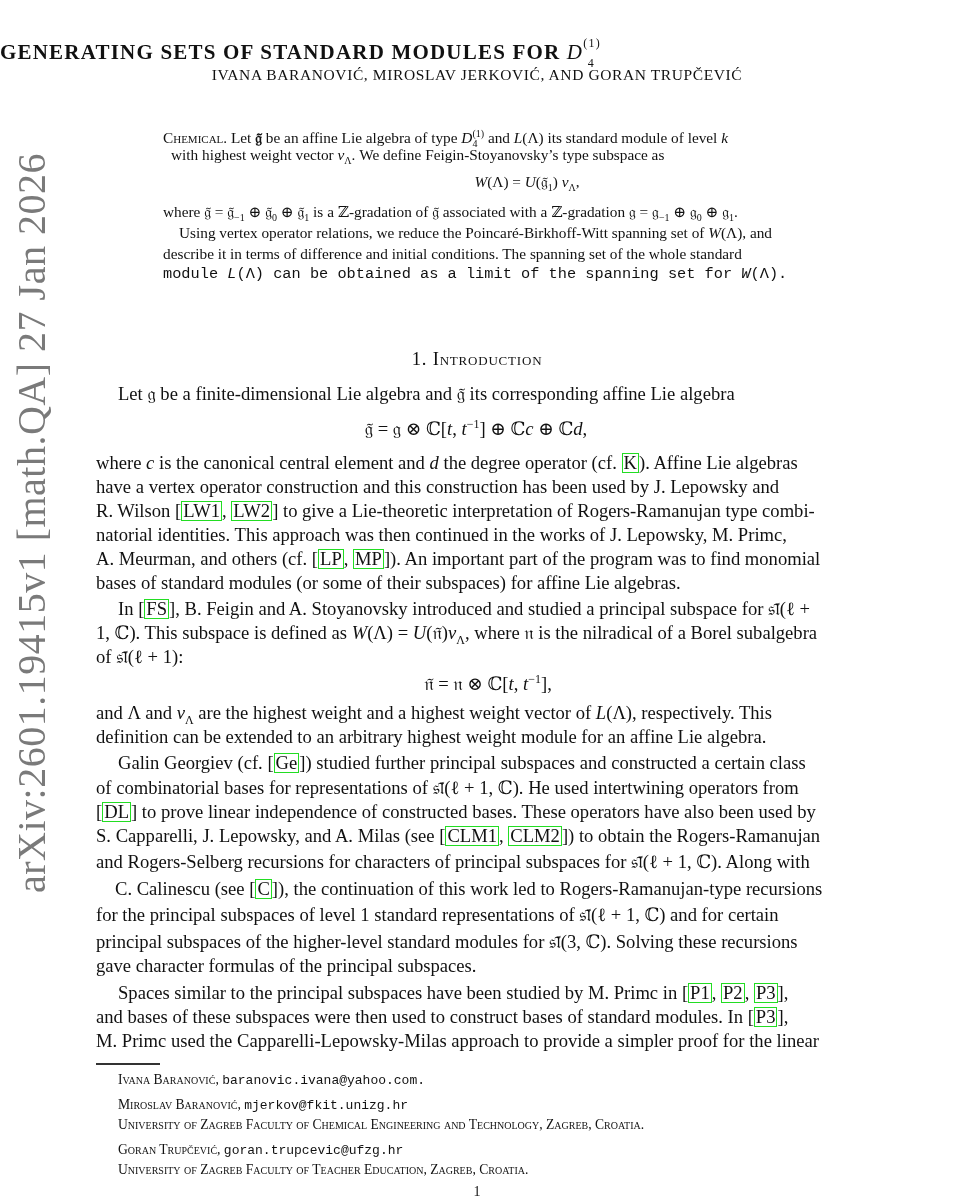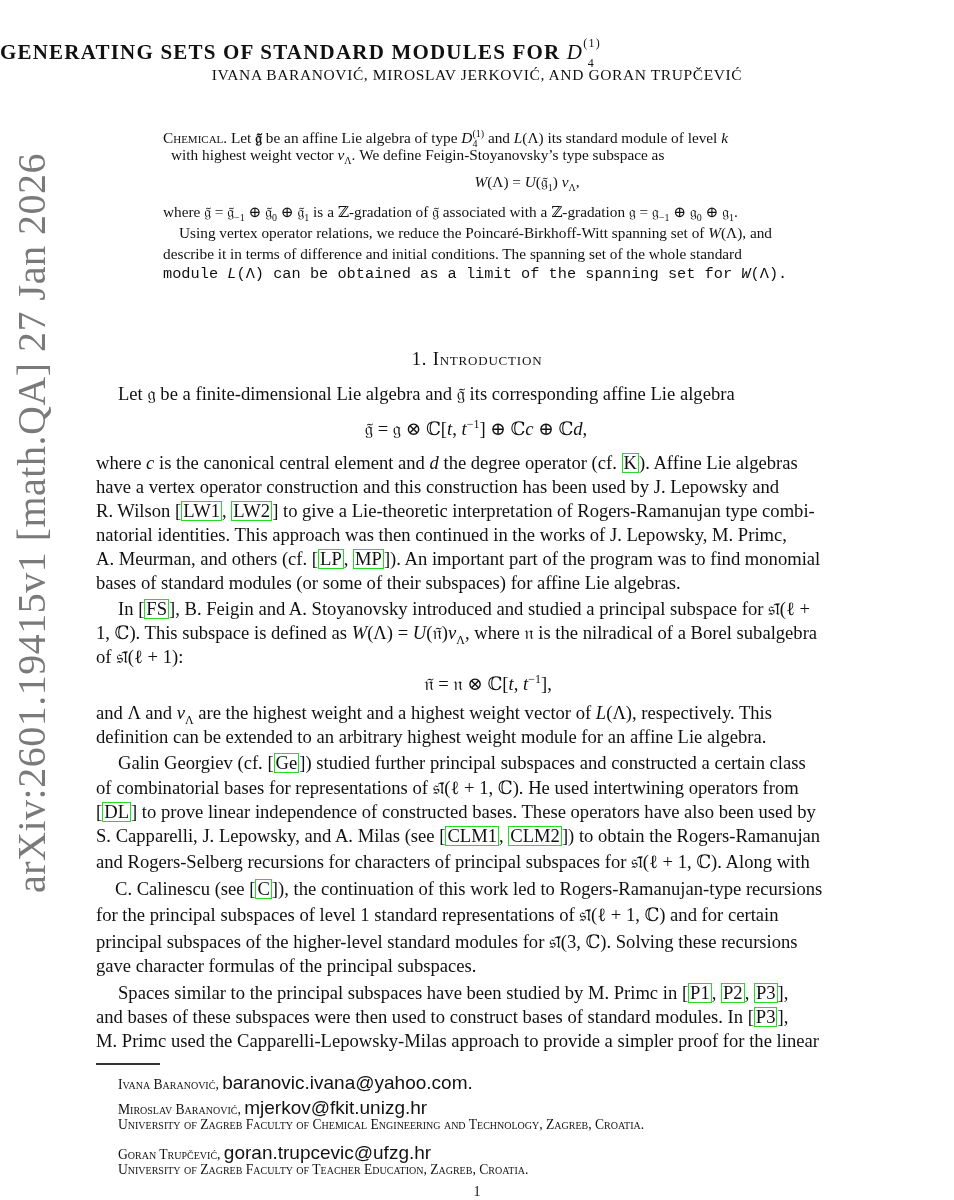--- a/index.html
+++ b/index.html
@@ -18,21 +18,21 @@
   .authors { left:0; width:954px; top:66px; text-align:center; font-size:15.5px; letter-spacing:0.6px; white-space:nowrap; }
   .abstract { left:163px; width:728px; font-size:15.3px; line-height:21px; text-align:justify; }
   .sc { font-variant:small-caps; }
   .line { position:absolute; white-space:nowrap; }
   .body-text { font-size:18.6px; }
   .cite { display:inline-block; border:1.5px solid #22dd22; padding:0 1px; line-height:18px; }
   .section-title { left:0; width:954px; top:348px; text-align:center; font-size:18.6px; letter-spacing:0.8px; }
   .eq { text-align:center; }
   .foot-rule { left:96px; width:64px; top:1063px; height:1.5px; background:#333; }
   .footnote { font-size:13.6px; white-space:nowrap; }
-  .tt { font-family:Liberation Sans, sans-serif; font-size:19px; }
+  .tt { font-family:Liberation Mono, monospace; font-size:13px; }
   .pagenum { left:0; width:954px; top:1184px; text-align:center; font-size:14px; }
   i { font-style:italic; }
 </style>
 </head>
 <body>
 
 <div class="arxiv-stamp">arXiv:2601.19415v1  [math.QA]  27 Jan 2026</div>
 
 <div class="abs title">
   <span>GENERATING SETS OF STANDARD MODULES FOR</span>

